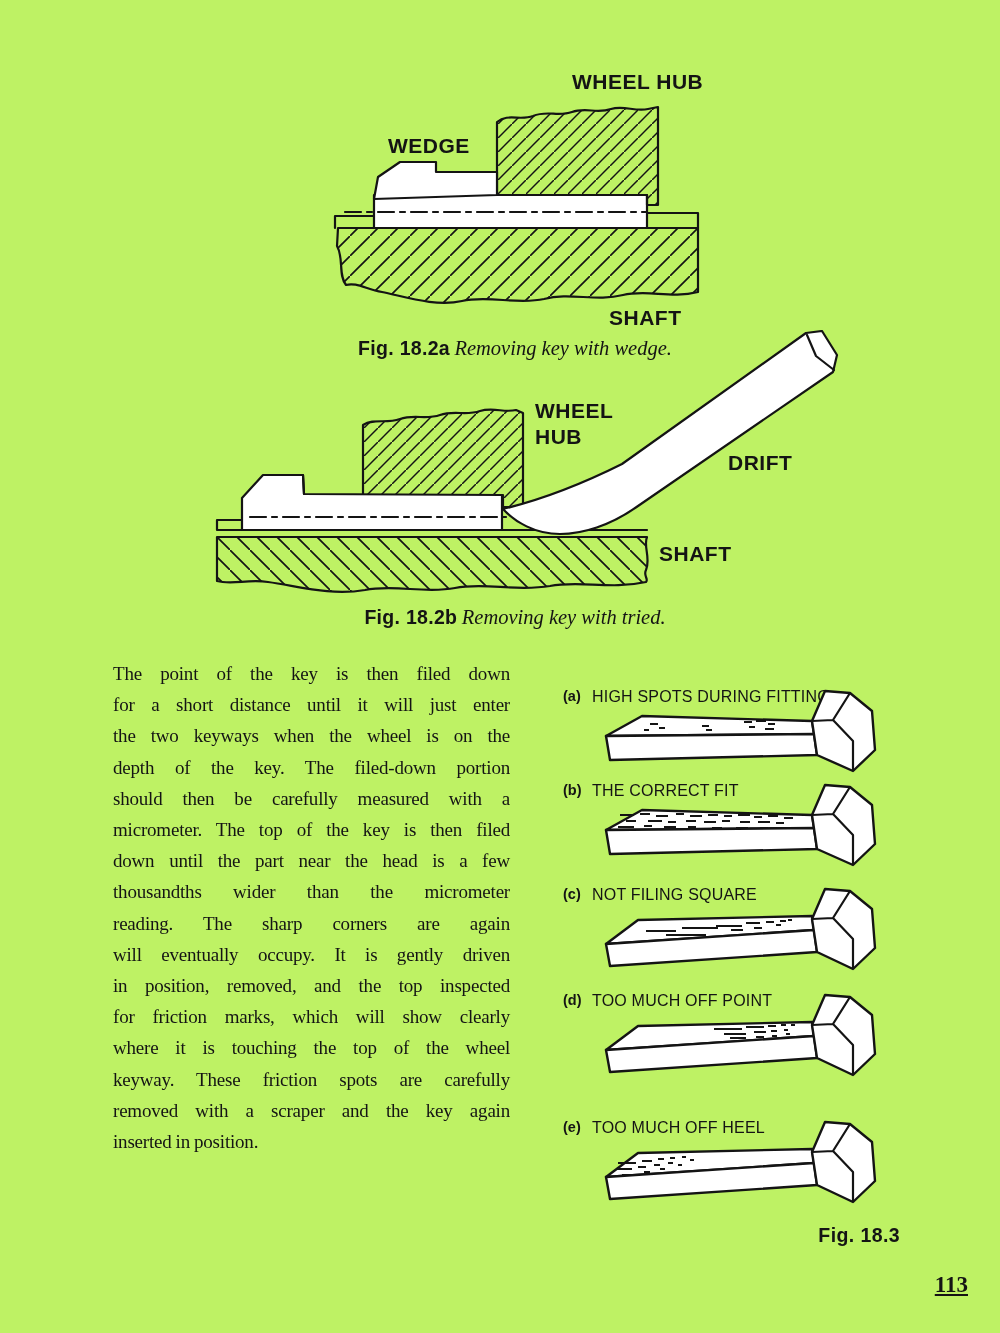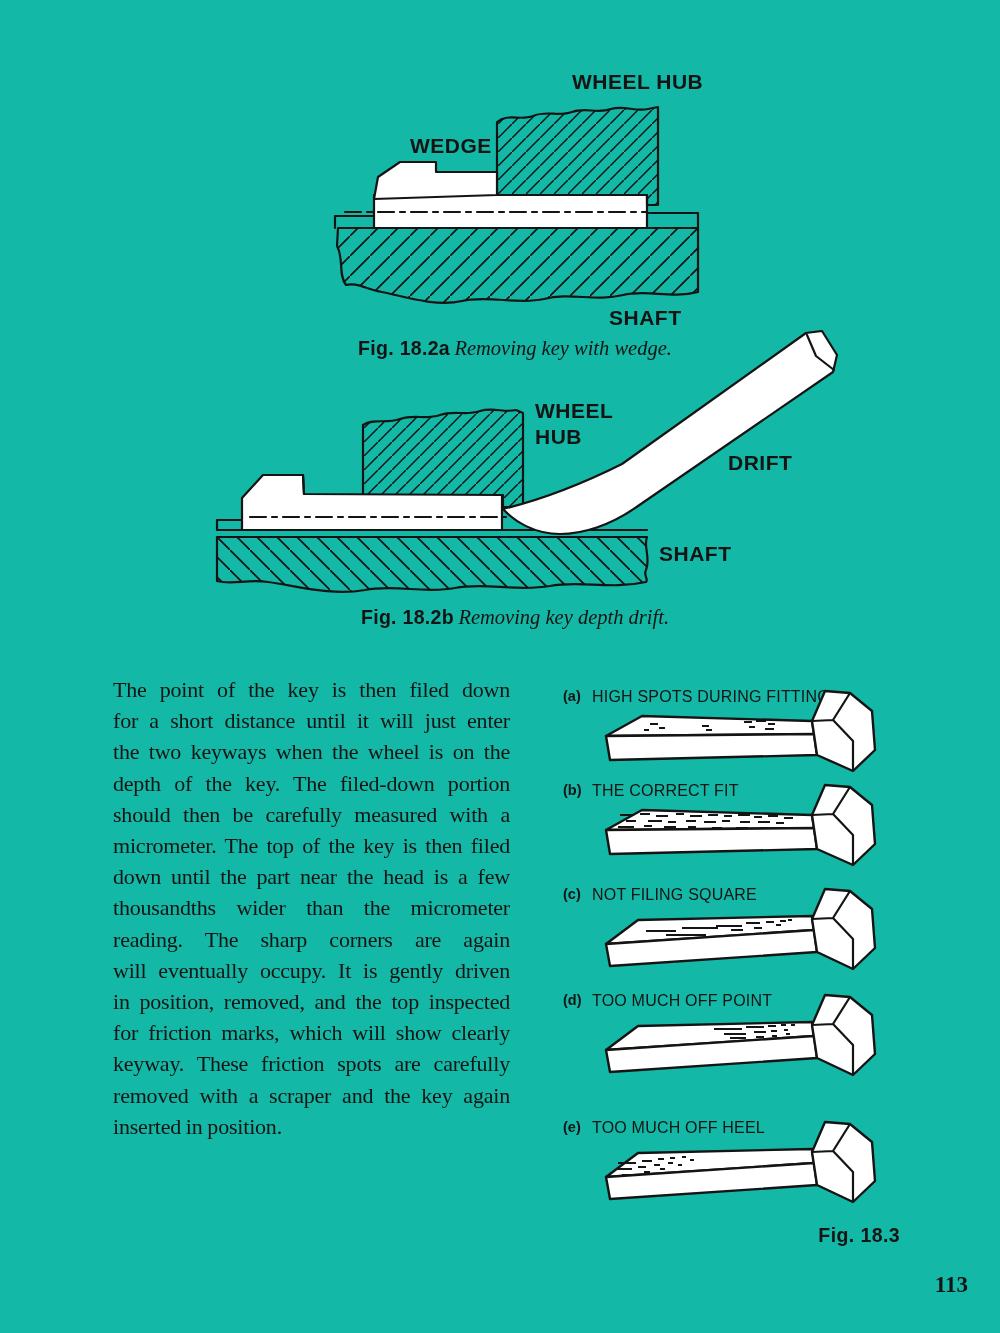--- a/index.html
+++ b/index.html
@@ -1,53 +1,53 @@
 <!DOCTYPE html>
 <html><head>
 <meta charset="utf-8">
 <style>
   html,body{margin:0;padding:0;background:#e8e8e8;}
   .page{
-    position:relative;width:1000px;height:1333px;background:#14b8a6;
+    position:relative;width:1000px;height:1333px;background:#bef264;
     font-family:"Liberation Sans",sans-serif;color:#141414;overflow:hidden;
     margin:0 auto;
   }
   .abs{position:absolute;}
   .lbl{position:absolute;font-weight:700;font-size:21px;letter-spacing:.5px;line-height:23px;white-space:nowrap;}
   .cap{position:absolute;left:215px;width:600px;text-align:center;white-space:nowrap;}
   .cap .tag{font-weight:700;font-size:19.5px;letter-spacing:.3px;}
   .cap .txt{font-family:"Liberation Serif",serif;font-style:italic;font-size:20.5px;}
   .para{
-    position:absolute;left:113px;top:674px;width:397px;
-    font-family:"Liberation Serif",serif;font-size:22px;line-height:31.2px;
+    position:absolute;left:113px;top:658px;width:397px;
+    font-family:"Liberation Serif",serif;font-size:19px;line-height:31.2px;
     letter-spacing:-0.2px;word-spacing:-0.5px;
   }
   .bline{text-align:justify;text-align-last:justify;}
   .bline.last{text-align-last:left;}
   .fig3{position:absolute;left:555px;top:680px;width:345px;height:600px;}
   .f3item{position:absolute;left:0;width:345px;height:100px;}
   .f3letter{position:absolute;left:8px;top:0;font-weight:700;font-size:14.5px;}
   .f3title{position:absolute;left:37px;top:0;font-weight:400;font-size:16px;letter-spacing:.2px;white-space:nowrap;}
   .f3svg{position:absolute;left:43px;top:0;}
   .f3cap{position:absolute;left:0;top:544px;width:345px;text-align:right;font-weight:700;font-size:19.5px;letter-spacing:.4px;}
-  .folio{position:absolute;right:32px;top:1272px;font-family:"Liberation Serif",serif;font-weight:700;font-size:23px;}
+  .folio{position:absolute;right:32px;top:1272px;font-family:"Liberation Serif",serif;font-weight:700;font-size:23px;text-decoration:underline;}
   svg{display:block;}
   svg .ln{fill:none;stroke:#141414;stroke-width:2.2;stroke-linejoin:round;stroke-linecap:round;}
   svg .wh{fill:#ffffff;stroke:#141414;stroke-width:2.2;stroke-linejoin:round;}
   svg .spots{fill:none;stroke:#141414;stroke-width:2;stroke-linecap:butt;}
   svg .k{fill:#ffffff;stroke:#141414;stroke-width:2.4;stroke-linejoin:round;}
   svg .ki{fill:none;stroke:#141414;stroke-width:2.2;stroke-linejoin:round;}
 </style>
 </head>
 <body>
 
 <div class="page">
 
   <div class="lbl" style="left:572px;top:70px;">WHEEL HUB</div>
-  <div class="lbl" style="left:410px;top:134px;">WEDGE</div>
+  <div class="lbl" style="left:388px;top:134px;">WEDGE</div>
   <div class="lbl" style="left:609px;top:306px;">SHAFT</div>
 
   <svg class="abs" style="left:330px;top:96px;" width="372" height="214" viewBox="0 0 372 214">
     <defs>
       <pattern id="pa-h" patternUnits="userSpaceOnUse" width="14" height="14">
         <path d="M-3,17 L17,-3" stroke="#141414" stroke-width="1.5"></path>
       </pattern>
       <pattern id="pa-s" patternUnits="userSpaceOnUse" width="20" height="20">
         <path d="M-4,24 L24,-4" stroke="#141414" stroke-width="1.7"></path>
       </pattern>
@@ -103,36 +103,37 @@
 
     <path class="ln" stroke-dasharray="16 6 5 6" d="M40,187 L296,187"></path>
 
     <path class="wh" d="M293,179 C330,170 370,155 412,134 L596,3 L612,1 L627,25 L623,42 L428,176
          C400,196 372,204 350,204 C325,204 305,192 293,179 Z"></path>
     <path class="ln" d="M597,5 L606,26 L624,40"></path>
   </svg>
 
   <div class="cap" style="top:606px;">
     <span class="tag">Fig. 18.2b</span>
-    <span class="txt">Removing key depth drift.</span>
+    <span class="txt">Removing key with tried.</span>
   </div>
 
   <div class="para">
     <div class="bline">The point of the key is then filed down</div>
     <div class="bline">for a short distance until it will just enter</div>
     <div class="bline">the two keyways when the wheel is on the</div>
     <div class="bline">depth of the key. The filed-down portion</div>
     <div class="bline">should then be carefully measured with a</div>
     <div class="bline">micrometer. The top of the key is then filed</div>
     <div class="bline">down until the part near the head is a few</div>
     <div class="bline">thousandths wider than the micrometer</div>
     <div class="bline">reading. The sharp corners are again</div>
     <div class="bline">will eventually occupy. It is gently driven</div>
     <div class="bline">in position, removed, and the top inspected</div>
     <div class="bline">for friction marks, which will show clearly</div>
+    <div class="bline">where it is touching the top of the wheel</div>
     <div class="bline">keyway. These friction spots are carefully</div>
     <div class="bline">removed with a scraper and the key again</div>
     <div class="bline last">inserted in position.</div>
   </div>
 
   <div class="fig3">
 
     <div class="f3item" style="top:8px;">
       <span class="f3letter">(a)</span>
       <span class="f3title">HIGH SPOTS DURING FITTING</span>

